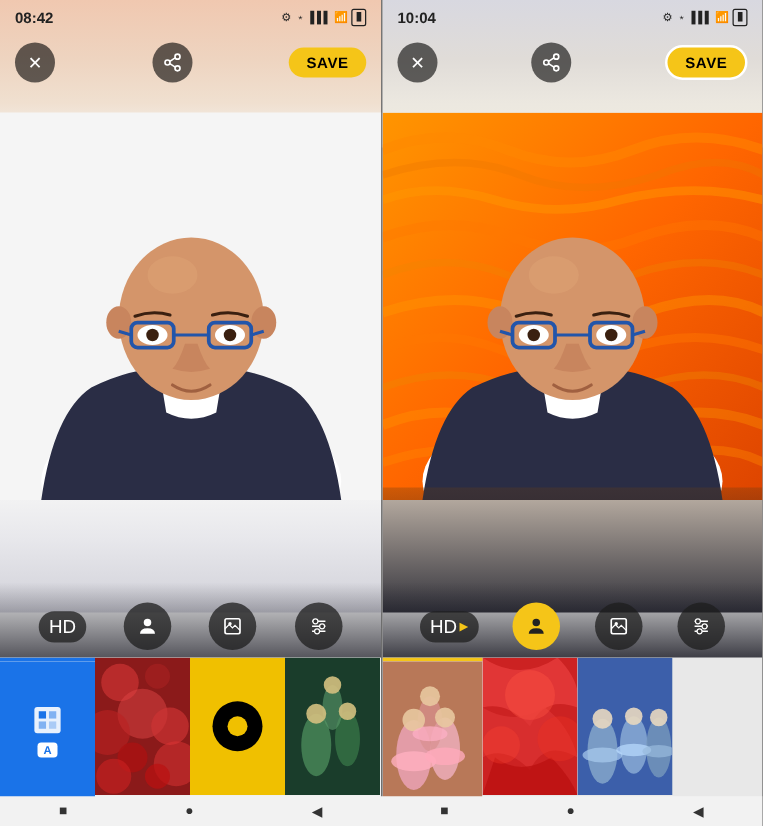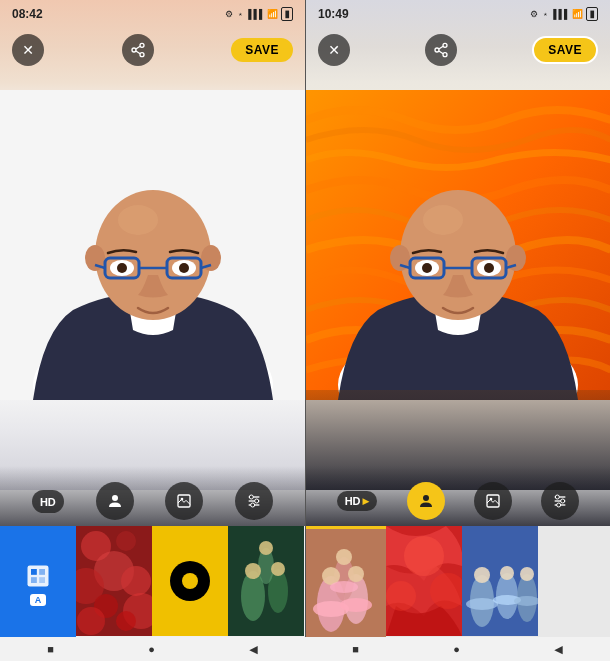--- a/index.html
+++ b/index.html
@@ -347,22 +347,22 @@
       padding: 4px 8px;
       border: none;
       cursor: pointer;
       display: flex;
       align-items: center;
       gap: 2px;
     }
 
     .hd-text {
       color: #fff;
-      font-size: 11px;
-      font-weight: 700;
+      font-size: 15px;
+      font-weight: 400;
     }
 
     .hd-arrow {
       color: #f5c518;
       font-size: 9px;
     }
 
     
     .face-dot {
       width: 38px;
@@ -641,21 +641,21 @@
           <path d="M115 218 Q130 228 145 218" fill="none" stroke="#a06040" stroke-width="2.5" stroke-linecap="round"></path>
         </svg>
       </div>
 
       <div style="position:absolute;top:390px;left:0;right:0;height:100px;background:linear-gradient(180deg,rgba(100,60,20,0.3) 0%,rgba(20,20,30,0.85) 100%);z-index:3;"></div>
 
       <div style="position:absolute;bottom:135px;left:0;right:0;height:60px;background:linear-gradient(0deg,rgba(20,20,30,0.8) 0%,transparent 100%);z-index:5;"></div>
     </div>
 
     <div class="status-bar">
-      <span class="status-time">10:49</span>
+      <span class="status-time">10:04</span>
       <div class="status-icons">
         <span style="font-size:9px;color:#222;">⚙</span>
         <span style="font-size:9px;color:#222;">﹡</span>
         <span style="font-size:9px;color:#222;letter-spacing:-1px;">▌▌▌</span>
         <span style="font-size:9px;color:#222;">📶</span>
         <span style="font-size:10px;color:#222;border:1.5px solid #222;border-radius:2px;padding:0 2px;line-height:12px;">▮</span>
       </div>
     </div>
 
     <div class="toolbar">

